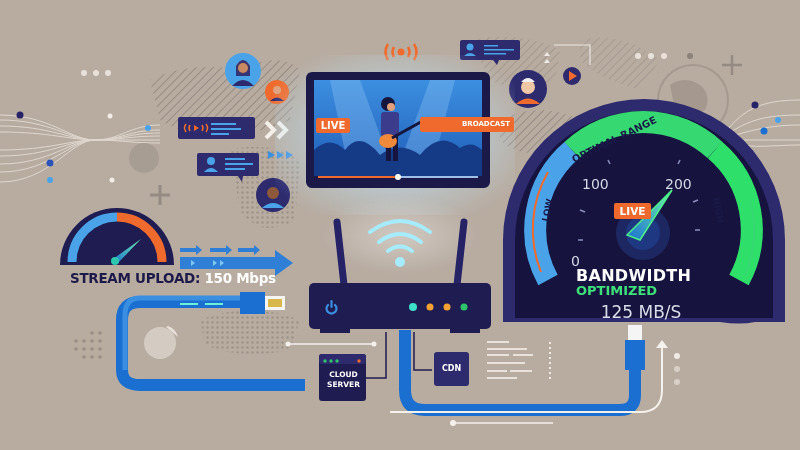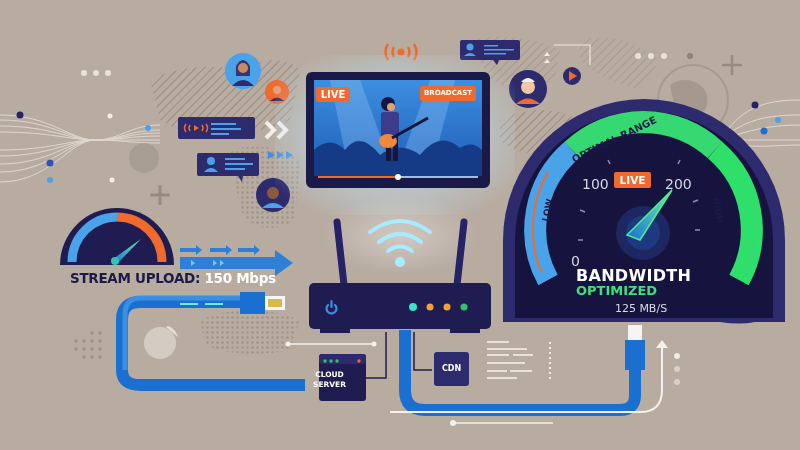--- a/index.html
+++ b/index.html
@@ -14,23 +14,23 @@
       color: #1d1a4a; font-family: "DejaVu Sans", sans-serif; font-weight: bold; letter-spacing: -0.3px;
       white-space: nowrap;
       margin-left: 12px;
     }
     .upload-label .val { color: #ffffff; font-weight: bold; }
     .bw-title { position: absolute; left: 576px; top: 266px; width: 130px; text-align: left;
       color: #fff; font-size: 16px; font-family: "DejaVu Sans", sans-serif; font-weight: bold; letter-spacing: 0.3px; }
     .bw-sub { position: absolute; left: 576px; top: 283px; width: 130px; text-align: left;
       color: #3ee07a; font-size: 13px; font-family: "DejaVu Sans", sans-serif; font-weight: bold; }
     .bw-val { position: absolute; left: 576px; top: 302px; width: 130px; text-align: center;
-      color: #d8dce8; font-size: 11px; font-family: "DejaVu Sans", sans-serif; }
+      color: #d8dce8; font-size: 17px; font-family: "DejaVu Sans", sans-serif; }
     .tag { position: absolute; background: #ef6a2c; color: #fff; font-family: "DejaVu Sans", sans-serif; font-weight: bold;
-      text-align: center; border-radius: 2px; }
+      text-align: center; border-radius: 2px; margin-top: 31px; }
     .box-label { position: absolute; color: #fff; font-family: "DejaVu Sans", sans-serif; font-weight: bold; text-align: center; }
     .gauge-num { position: absolute; color: #d4d8e6; font-family: "DejaVu Sans", sans-serif; font-size: 14px; }
   </style>
 </head>
 <body>
 
 <svg class="full" width="800" height="450" viewBox="0 0 800 450">
   <defs>
     <radialGradient id="monglow" cx="50%" cy="50%" r="60%">
       <stop offset="0%" stop-color="#bfe8ff" stop-opacity="0.9"></stop>
@@ -350,33 +350,33 @@
   </g>
 
   <text x="0" y="0" font-family="DejaVu Sans, sans-serif" font-weight="bold" font-size="10" fill="#1b1948" transform="translate(574,163) rotate(-26)">
     <tspan id="optimal-text">OPTIMAL RANGE</tspan>
   </text>
   <text font-family="DejaVu Sans, sans-serif" font-weight="bold" font-size="9" fill="#1b1948" transform="translate(548,222) rotate(-78)" id="low-text">LOW</text>
   <text font-family="DejaVu Sans, sans-serif" font-weight="bold" font-size="9" fill="#1b1948" transform="translate(713,198) rotate(80)" id="high-text">HIGH</text>
 </svg>
 
 <div class="tag" style="left:316px;top:87px;width:34px;height:15px;line-height:15px;font-size:10px;">LIVE</div>
-<div class="tag" style="left:420px;top:86px;width:56px;height:15px;line-height:15px;font-size:7px;">BROADCAST</div>
+<div class="tag" style="left:420px;top:86px;width:56px;height:15px;line-height:15px;font-size:7px;padding-left:38px;">BROADCAST</div>
 
 <div class="upload-label">
   <span>STREAM UPLOAD:</span>
   <span class="val">150 Mbps</span>
 </div>
 
 <div class="gauge-num" style="left:582px;top:176px;">100</div>
 <div class="gauge-num" style="left:665px;top:176px;">200</div>
 <div class="gauge-num" style="left:571px;top:253px;">0</div>
 <div class="tag" style="left:614px;top:172px;width:37px;height:16px;line-height:16px;font-size:10.5px;">LIVE</div>
 
 <div class="bw-title">BANDWIDTH</div>
 <div class="bw-sub">OPTIMIZED</div>
 <div class="bw-val">125 MB/S</div>
 
-<div class="box-label" style="left:306px;top:370px;width:47px;font-size:7.5px;line-height:10px;">
+<div class="box-label" style="left:320px;top:370px;width:47px;font-size:7.5px;line-height:10px;">
   <div>CLOUD</div>
   <div>SERVER</div>
 </div>
 <div class="box-label" style="left:434px;top:364px;width:35px;font-size:8px;">CDN</div>
 
 </body></html>

